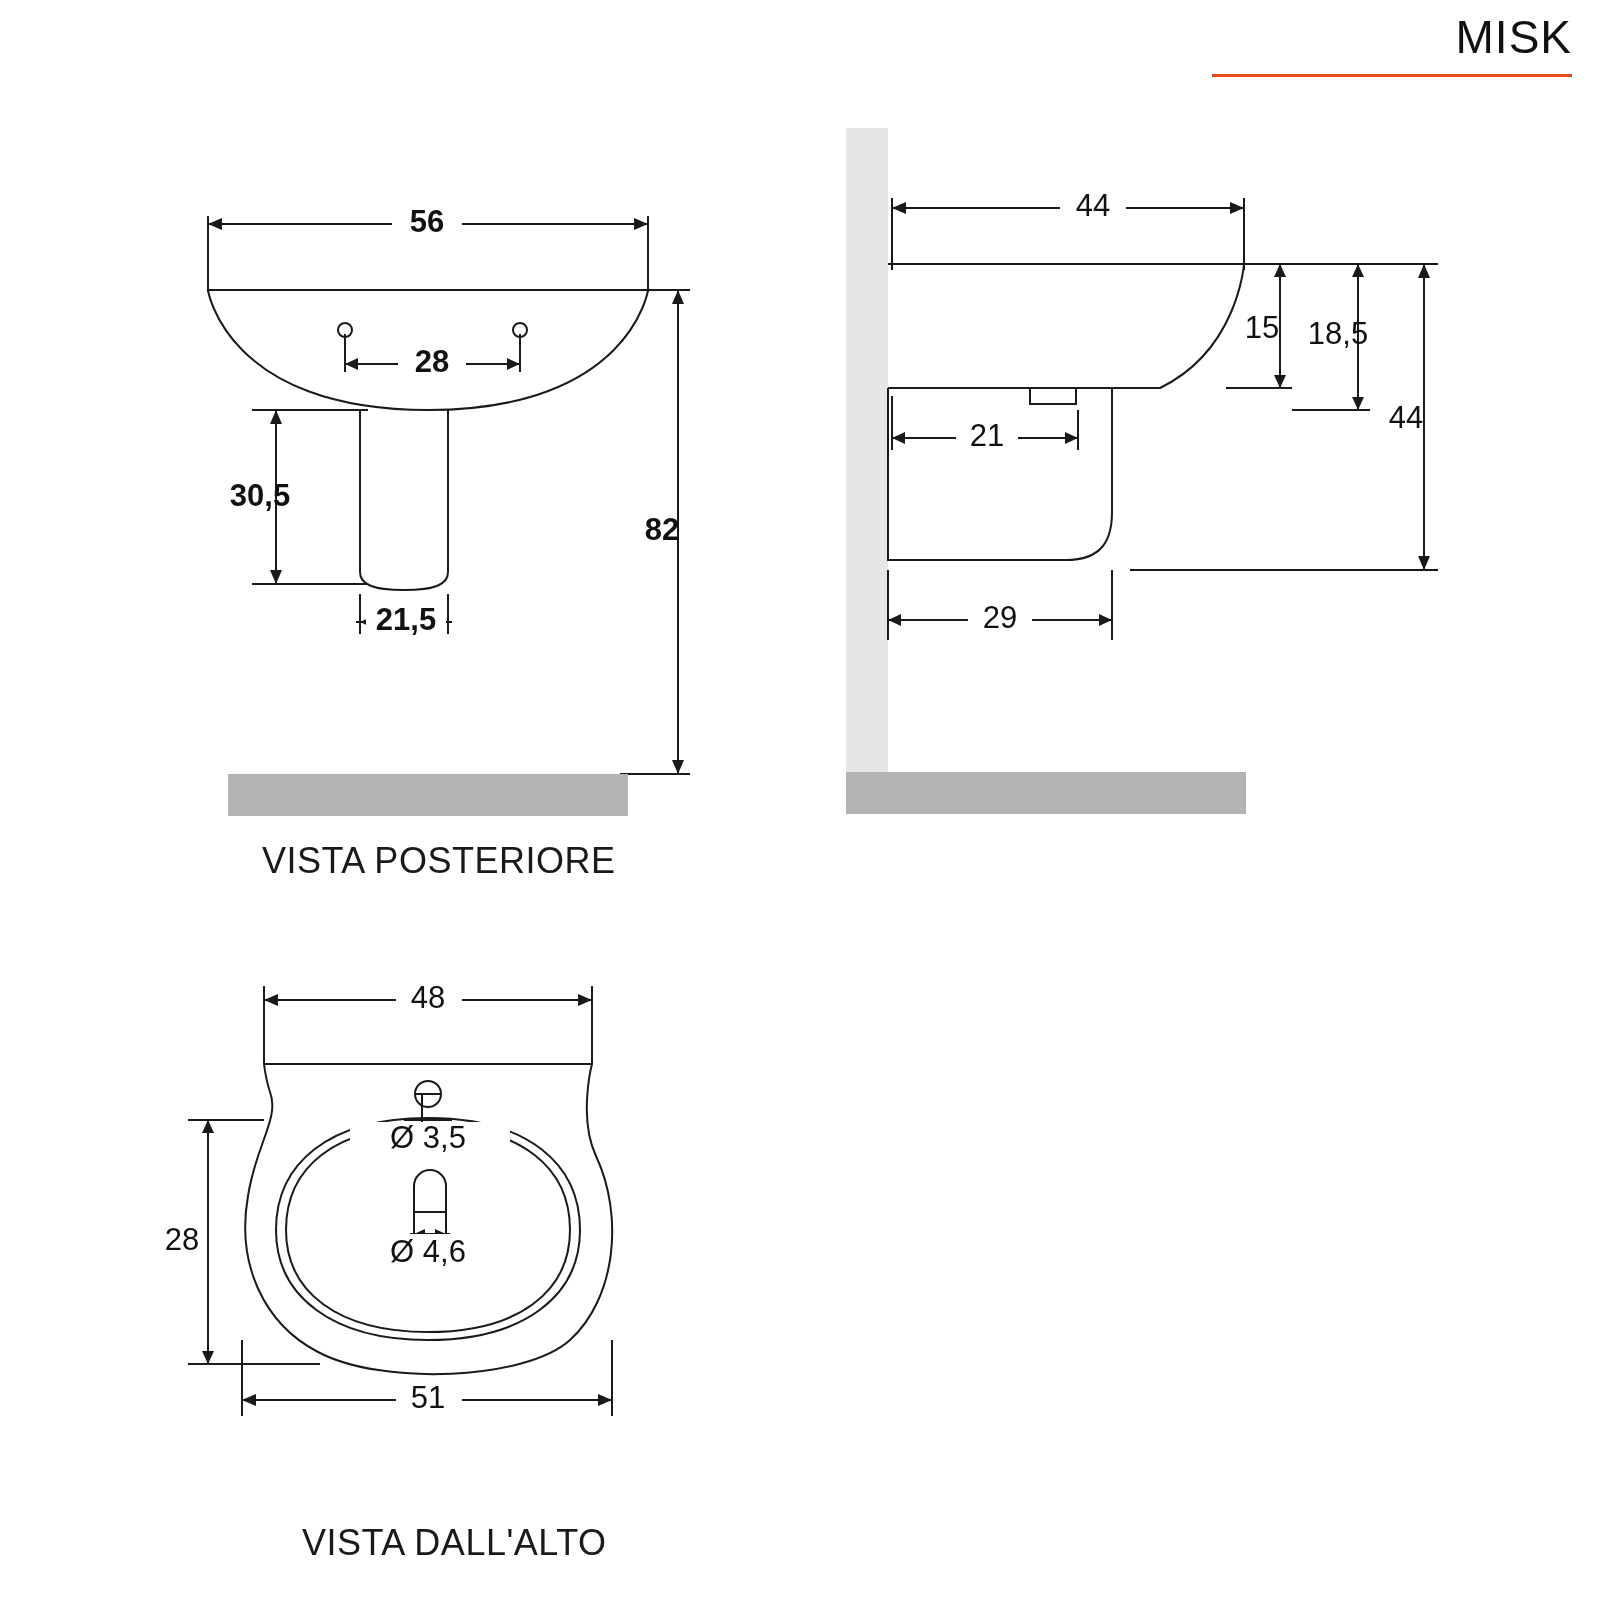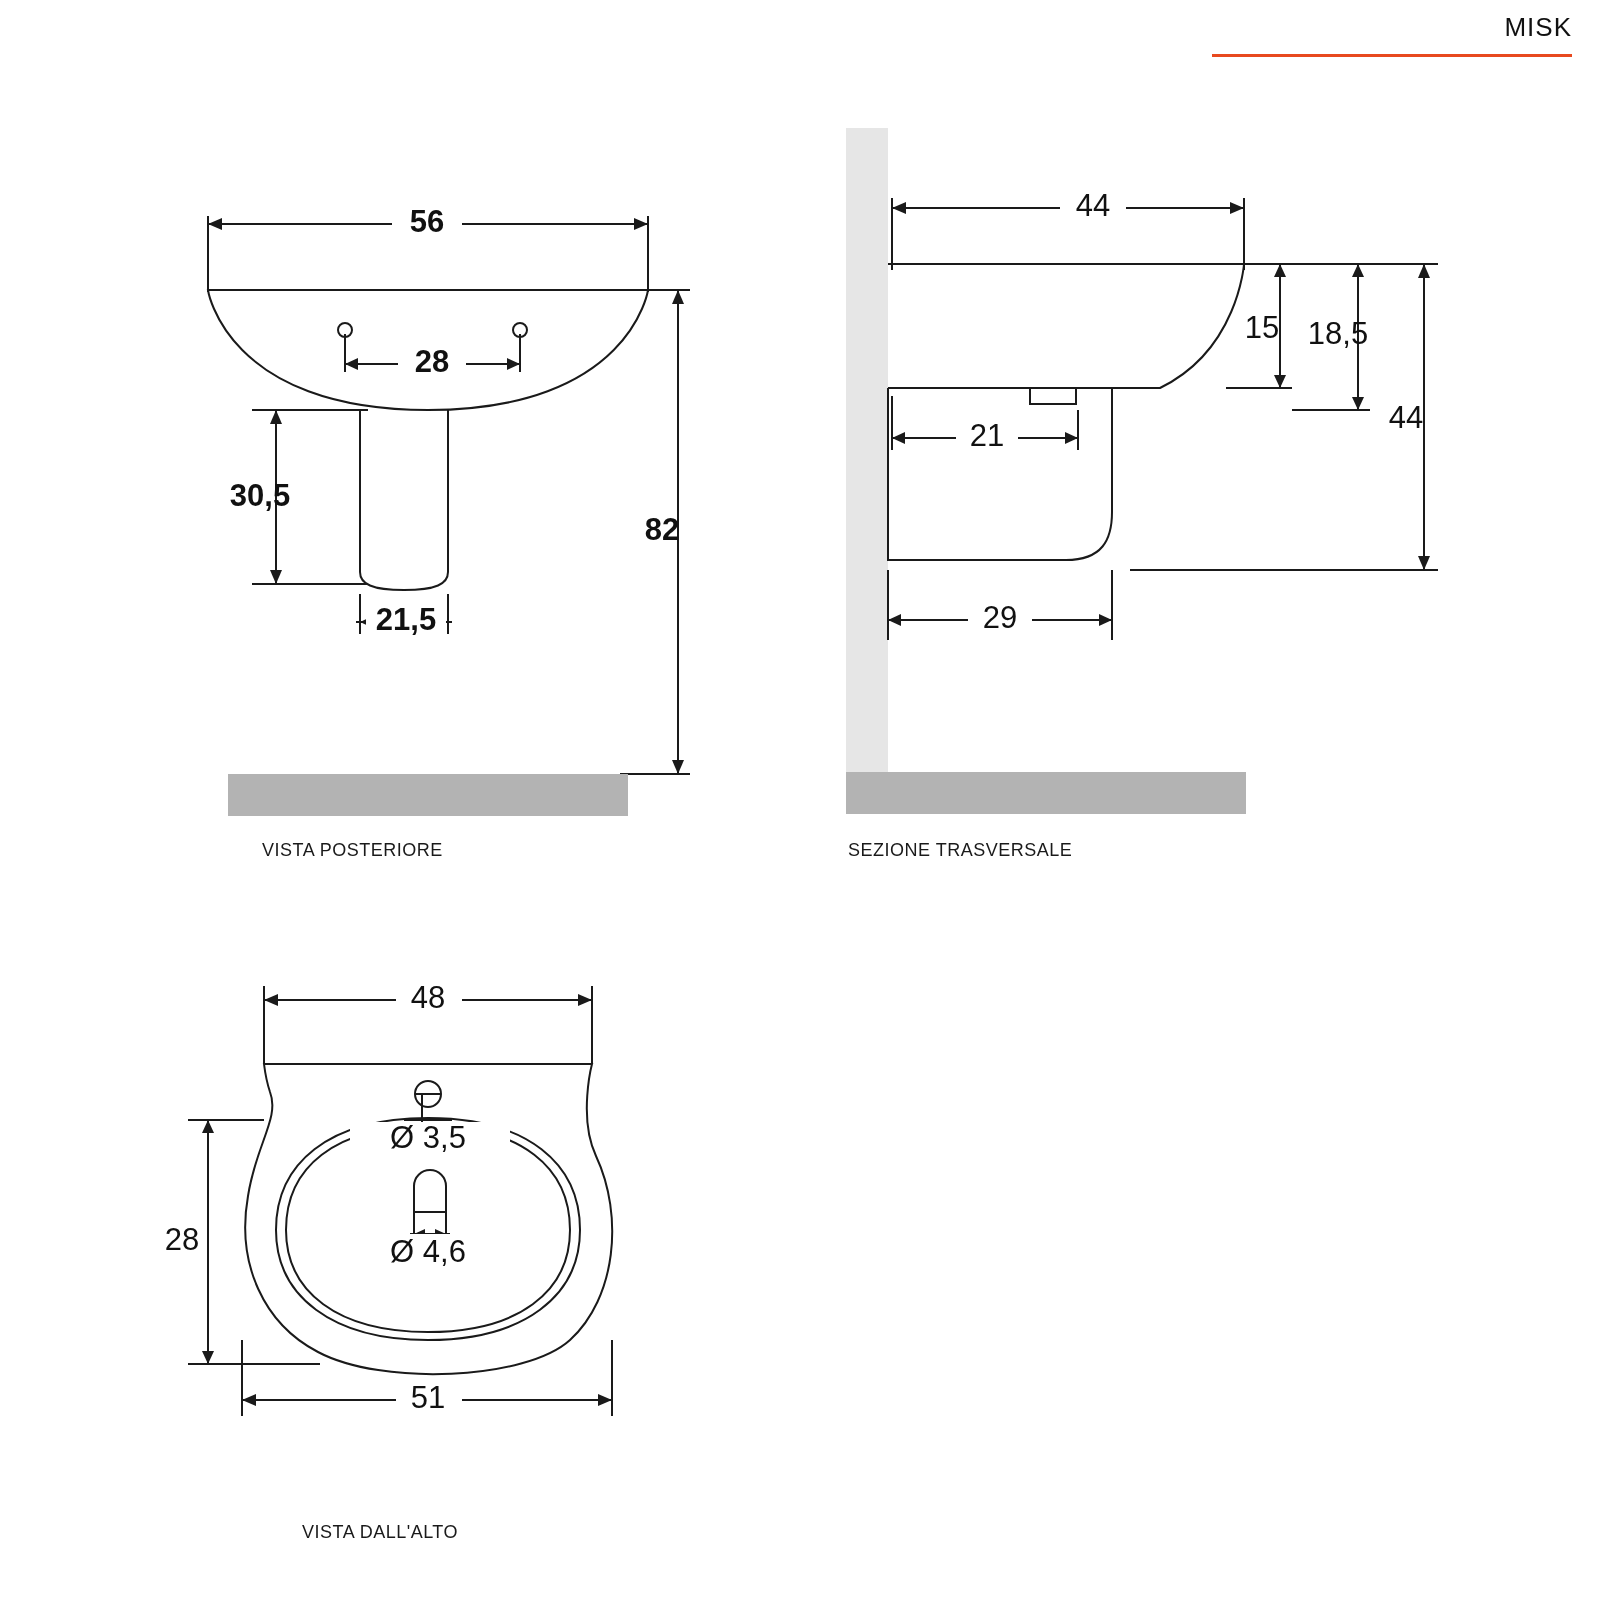--- a/index.html
+++ b/index.html
@@ -21,42 +21,42 @@
   }
   
   .brand-wrap {
     position: absolute;
     top: 14px;
     right: 28px;
     width: 360px;
     text-align: right;
   }
   .brand-title {
-    font-size: 26px;
+    font-size: 46px;
     letter-spacing: 1px;
     color: #111;
     line-height: 1;
     padding-bottom: 14px;
   }
   .brand-rule {
     height: 3px;
     background: #e8491f;
     width: 100%;
   }
   
   .view {
     position: absolute;
   }
   .view svg {
     display: block;
     overflow: visible;
   }
   .caption {
     position: absolute;
-    font-size: 18px;
+    font-size: 36px;
     letter-spacing: 0.5px;
     color: #1a1a1a;
     white-space: nowrap;
   }
   .dim-text {
     font-family: "Liberation Sans", sans-serif;
     font-size: 31px;
     fill: #111;
   }
   text { dominant-baseline: middle; }
@@ -194,21 +194,20 @@
       <text class="dim-text" x="170" y="500" text-anchor="middle">29</text>
 
       <text class="dim-text" x="432" y="210" text-anchor="middle">15</text>
 
       <text class="dim-text" x="508" y="216" text-anchor="middle">18,5</text>
 
       <text class="dim-text" x="576" y="300" text-anchor="middle">44</text>
     </svg>
   </div>
 
-  <div class="caption" style="left:848px; top:840px;">SEZIONE TRASVERSALE</div>
 
   <div class="view" style="left:160px; top:968px; width:600px; height:480px;">
     <svg width="600" height="480" viewBox="0 0 600 480">
       <g fill="none" stroke="#1a1a1a" stroke-width="2">
 
         <line x1="104" y1="18" x2="104" y2="96"></line>
         <line x1="432" y1="18" x2="432" y2="96"></line>
         <line x1="104" y1="32" x2="432" y2="32"></line>
         <path d="M104 32 l14 -6 v12 z" fill="#1a1a1a" stroke="none"></path>
         <path d="M432 32 l-14 -6 v12 z" fill="#1a1a1a" stroke="none"></path>

